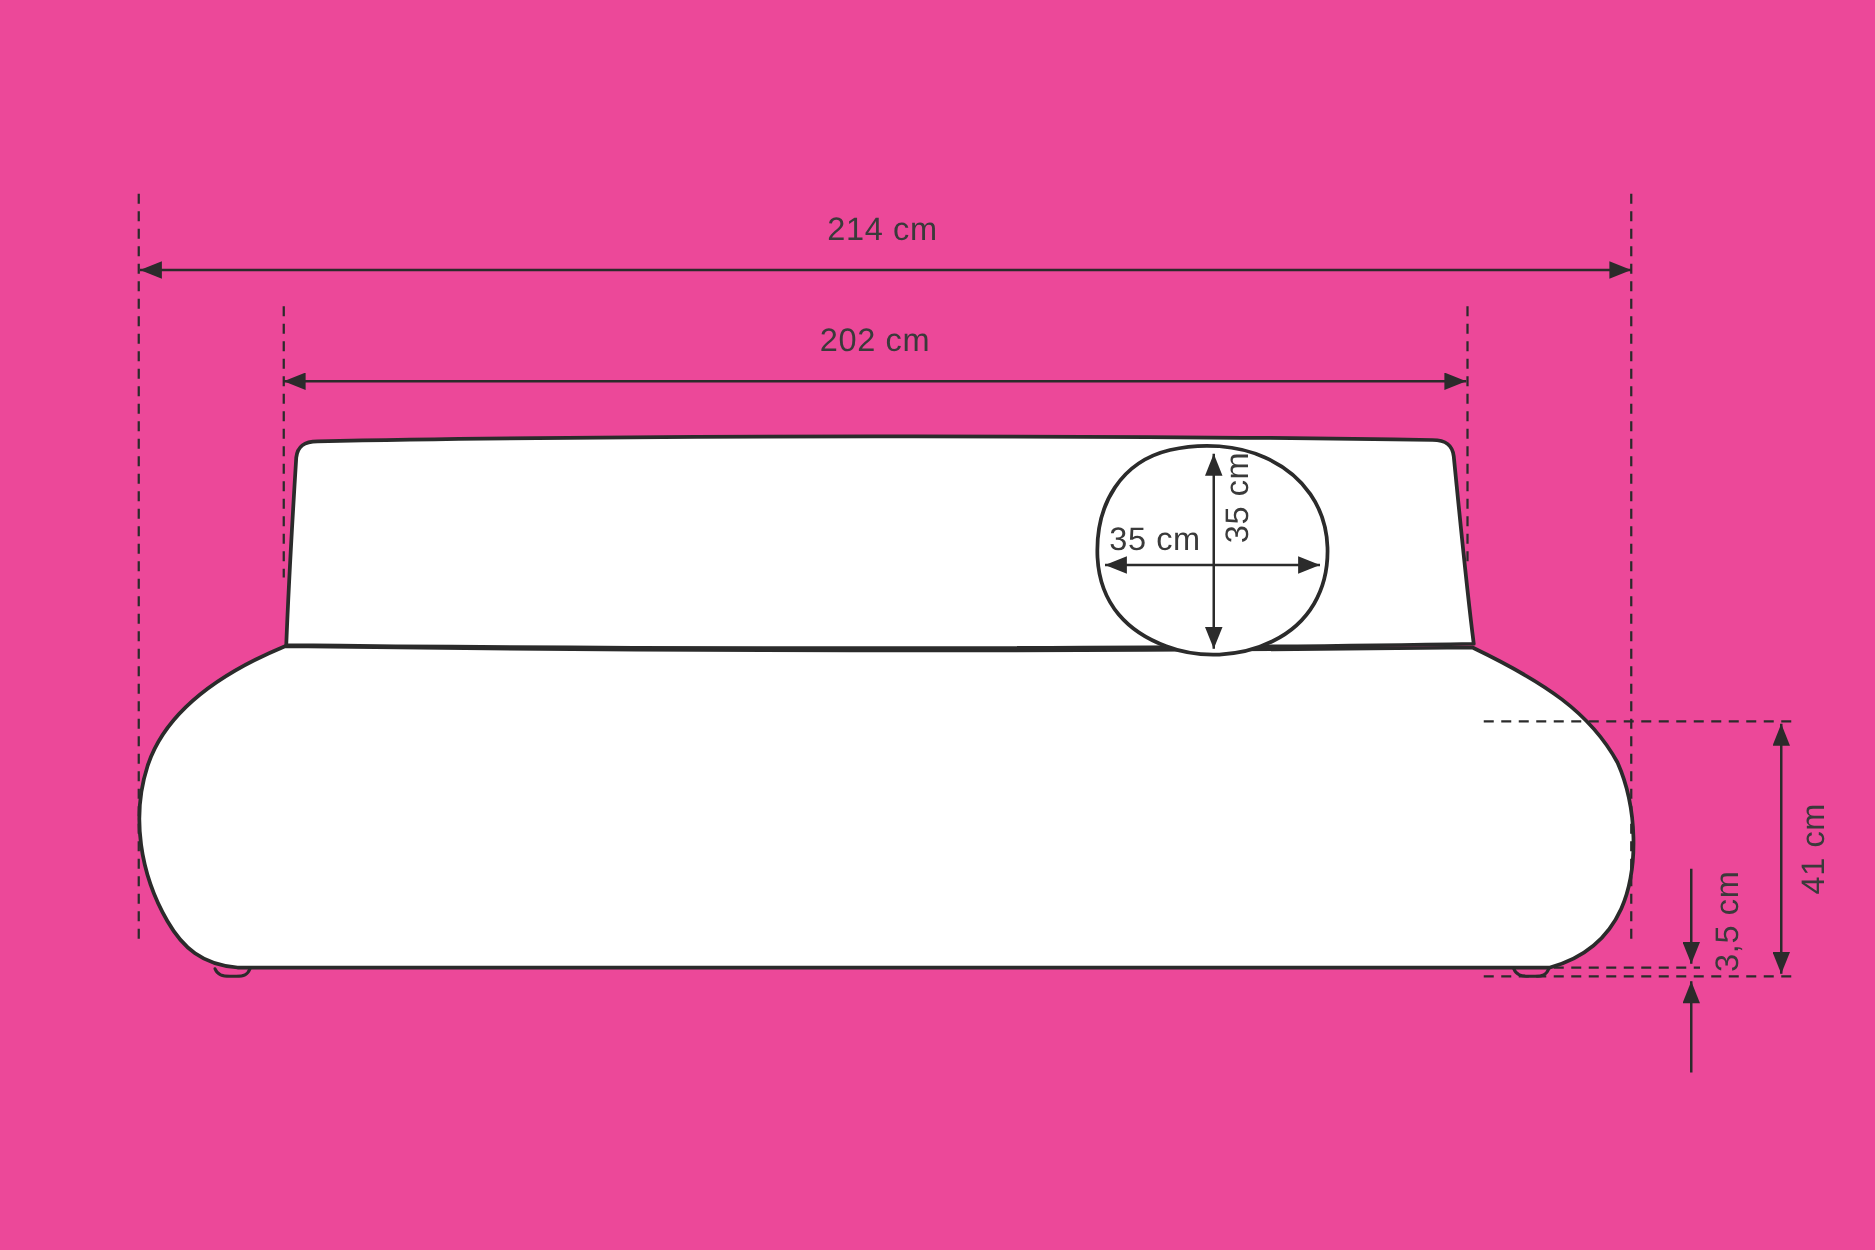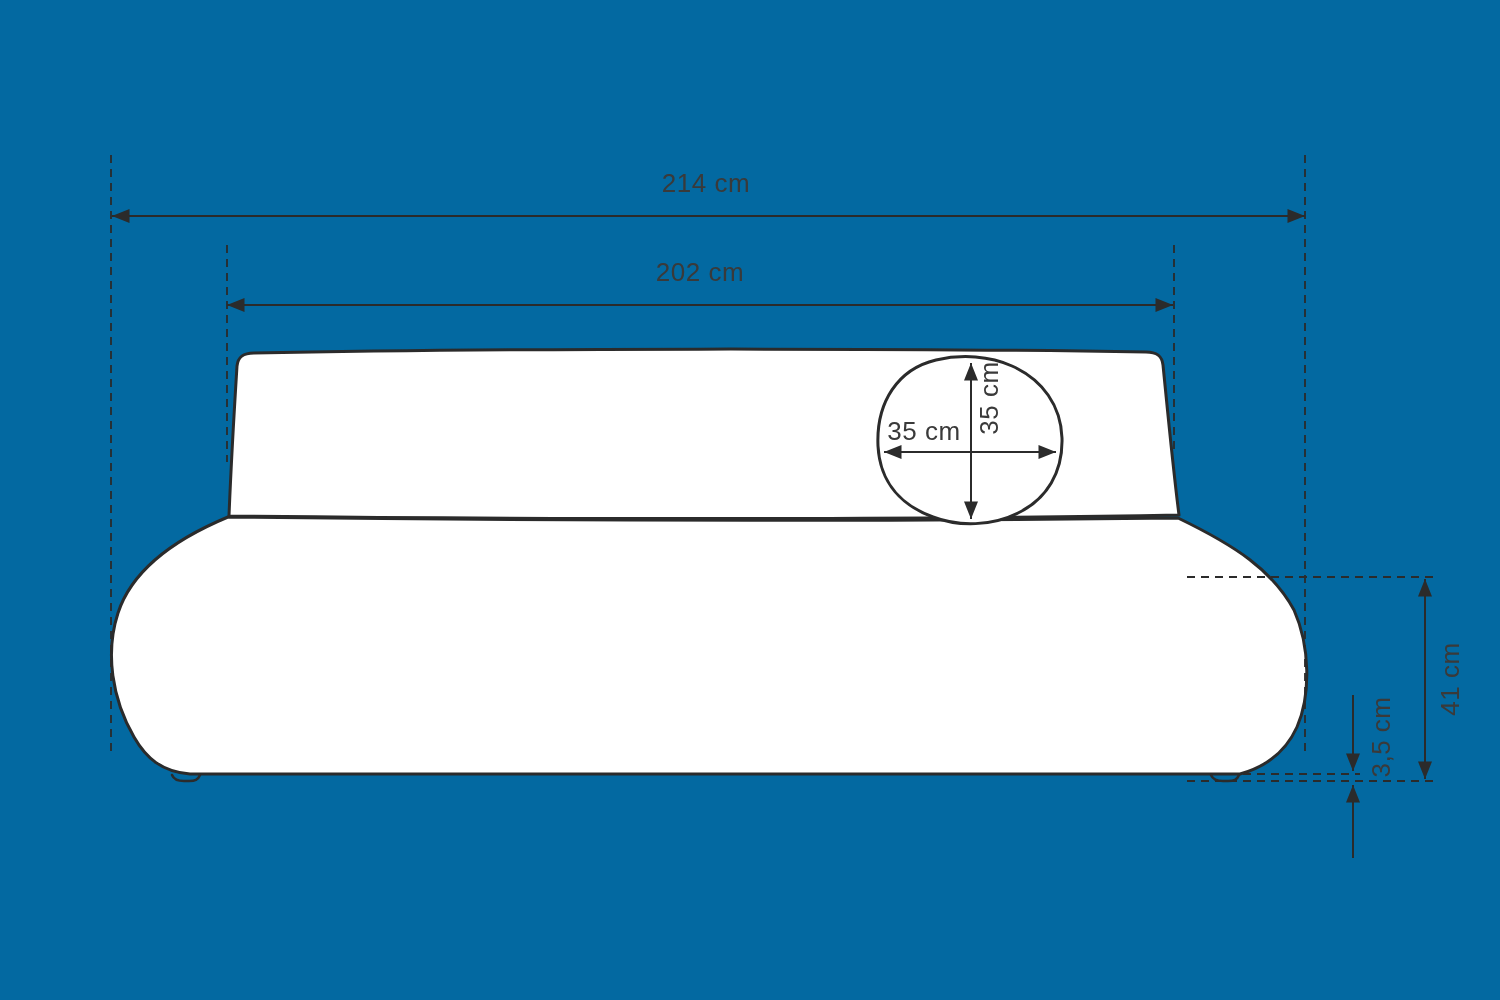--- a/index.html
+++ b/index.html
@@ -4,21 +4,21 @@
 <style>
   html, body {
     margin: 0;
     padding: 0;
     background: #ffffff;
   }
   .stage {
     position: relative;
     width: 1500px;
     height: 1000px;
-    background: #0369a1;
+    background: #ec4899;
     overflow: hidden;
     font-family: "Liberation Sans", "DejaVu Sans", sans-serif;
   }
   svg { display: block; }
   .outline {
     fill: #ffffff;
     stroke: #2b2b2b;
     stroke-width: 3;
     stroke-linejoin: round;
     stroke-linecap: round;

